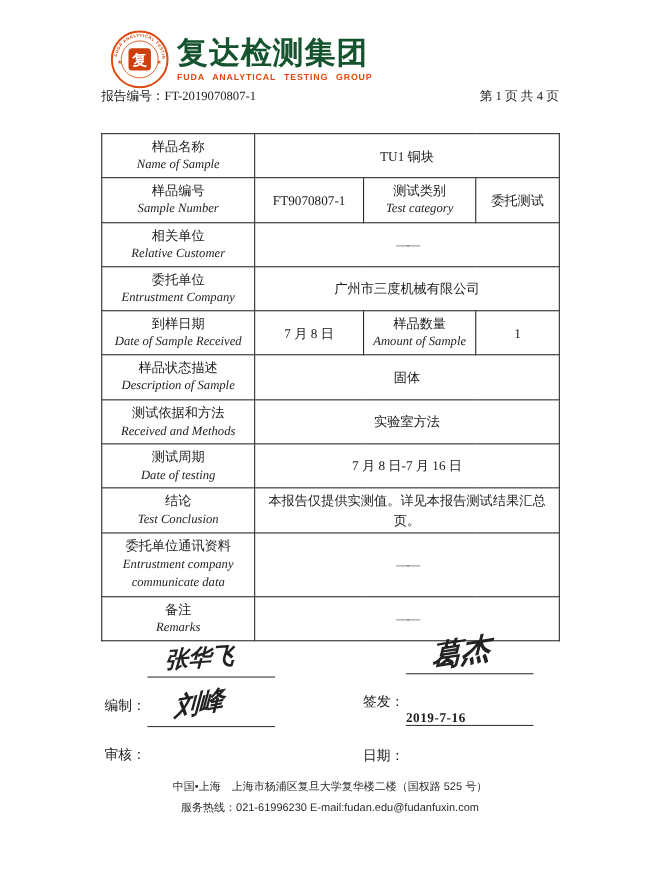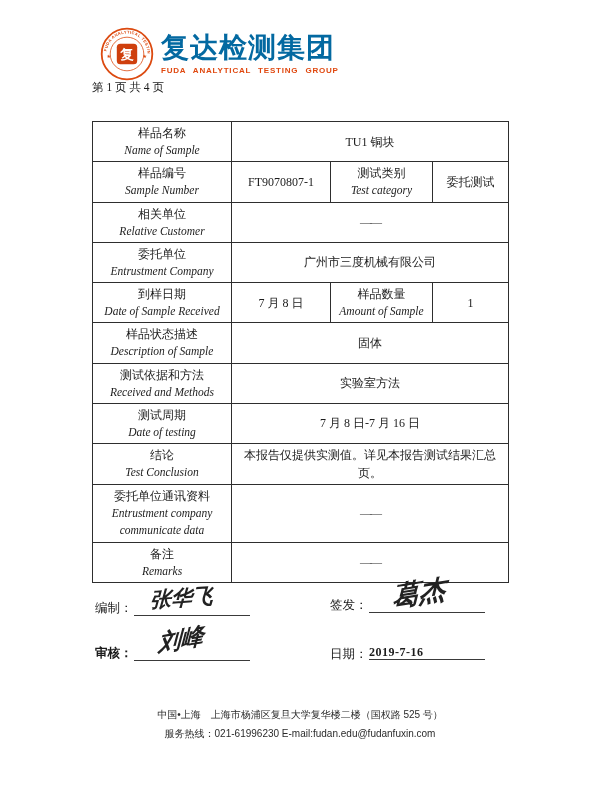--- a/index.html
+++ b/index.html
@@ -14,21 +14,21 @@
     overflow:hidden;
   }
 
   
   .logo-wrap { position:absolute; top:27px; left:100px; display:flex; align-items:center; }
   .seal { width:54px; height:54px; flex:0 0 54px; }
   .brand { margin-left:7px; }
   .brand-cn {
     font-family:"Liberation Sans","DejaVu Sans",sans-serif;
     font-weight:bold; font-size:28px; line-height:1.05;
-    color:#0369a1; letter-spacing:1px;
+    color:#14532d; letter-spacing:1px;
   }
   .brand-en {
     font-family:"Liberation Sans","DejaVu Sans",sans-serif;
     font-weight:bold; font-size:8px; color:#e0480f;
     letter-spacing:0.8px; word-spacing:4px; margin-top:3px;
   }
 
   .report-line {
     position:absolute; top:80px; left:92px; width:416px;
     display:flex; justify-content:space-between;
@@ -45,21 +45,21 @@
     text-align:center; vertical-align:middle;
     padding:2px 4px;
     font-size:12px; line-height:1.5;
     height:40px;
   }
   td.cell-label .en { font-size:11.5px;font-style:italic; }
   tr.row-contact td { height:54px; }
   td.dash { color:#555; letter-spacing:-2px; }
 
   
-  .sig-label { position:absolute; font-size:12.5px; }
+  .sig-label { position:absolute; font-size:12.5px;margin-top:33px; }
   .sig-line  { position:absolute; width:116px; border-bottom:1.5px solid #3a3a3a; }
   .sig-hand  {
     position:absolute; font-style:italic; font-weight:bold;
     color:#222; white-space:nowrap;
   }
   .sig-date  {
     position:absolute; width:116px; 
     font-size:12px; font-weight:bold; letter-spacing:0.5px;
   }
 
@@ -89,20 +89,21 @@
       <rect x="16.8" y="16.8" width="20.4" height="20.4" rx="3.5" fill="#cf3f0d"></rect>
       <text x="27" y="32" font-size="13.5" fill="#ffffff" text-anchor="middle" font-family="Liberation Sans, sans-serif" font-weight="bold">复</text>
     </svg>
     <div class="brand">
       <div class="brand-cn">复达检测集团</div>
       <div class="brand-en">FUDA ANALYTICAL TESTING GROUP</div>
     </div>
   </div>
 
   <div class="report-line">
+    <span><span>报告编号：</span><span>FT-2019070807-1</span></span>
     <span>第 1 页 共 4 页</span>
   </div>
 
   <table class="report">
     <colgroup>
         <col style="width:139px">
         <col style="width:99px">
         <col style="width:102px">
         <col style="width:76px">
       </colgroup>
@@ -199,21 +200,21 @@
   </table>
 
   <span class="sig-label" style="left:95px;  top:600px;">编制：</span>
   <span class="sig-line" style="left:134px; top:598px; height:18px;"></span>
   <span class="sig-hand" style="left:150px; top:584px; font-size:21px; transform:rotate(-4deg) skewX(-6deg);">张华飞</span>
 
   <span class="sig-label" style="left:330px; top:597px;">签发：</span>
   <span class="sig-line" style="left:369px; top:595px; height:18px;"></span>
   <span class="sig-hand" style="left:392px; top:575px; font-size:27px; transform:rotate(-9deg) skewX(-10deg);">葛杰</span>
 
-  <span class="sig-label" style="left:95px;  top:645px;font-weight:bold;">审核：</span>
+  <span class="sig-label" style="left:95px;  top:645px;">审核：</span>
   <span class="sig-line" style="left:134px; top:643px; height:18px;"></span>
   <span class="sig-hand" style="left:158px; top:624px; font-size:23px; transform:rotate(-10deg) skewX(-12deg);">刘峰</span>
 
   <span class="sig-label" style="left:330px; top:646px;">日期：</span>
   <span class="sig-line" style="left:369px; top:644px; height:16px;"></span>
   <span class="sig-date" style="left:369px; top:645px;">2019-7-16</span>
 
   <div class="footer-line" style="top:708px;">中国•上海　上海市杨浦区复旦大学复华楼二楼（国权路 525 号）</div>
   <div class="footer-line" style="top:727px;">服务热线：021-61996230 E-mail:fudan.edu@fudanfuxin.com</div>
 

